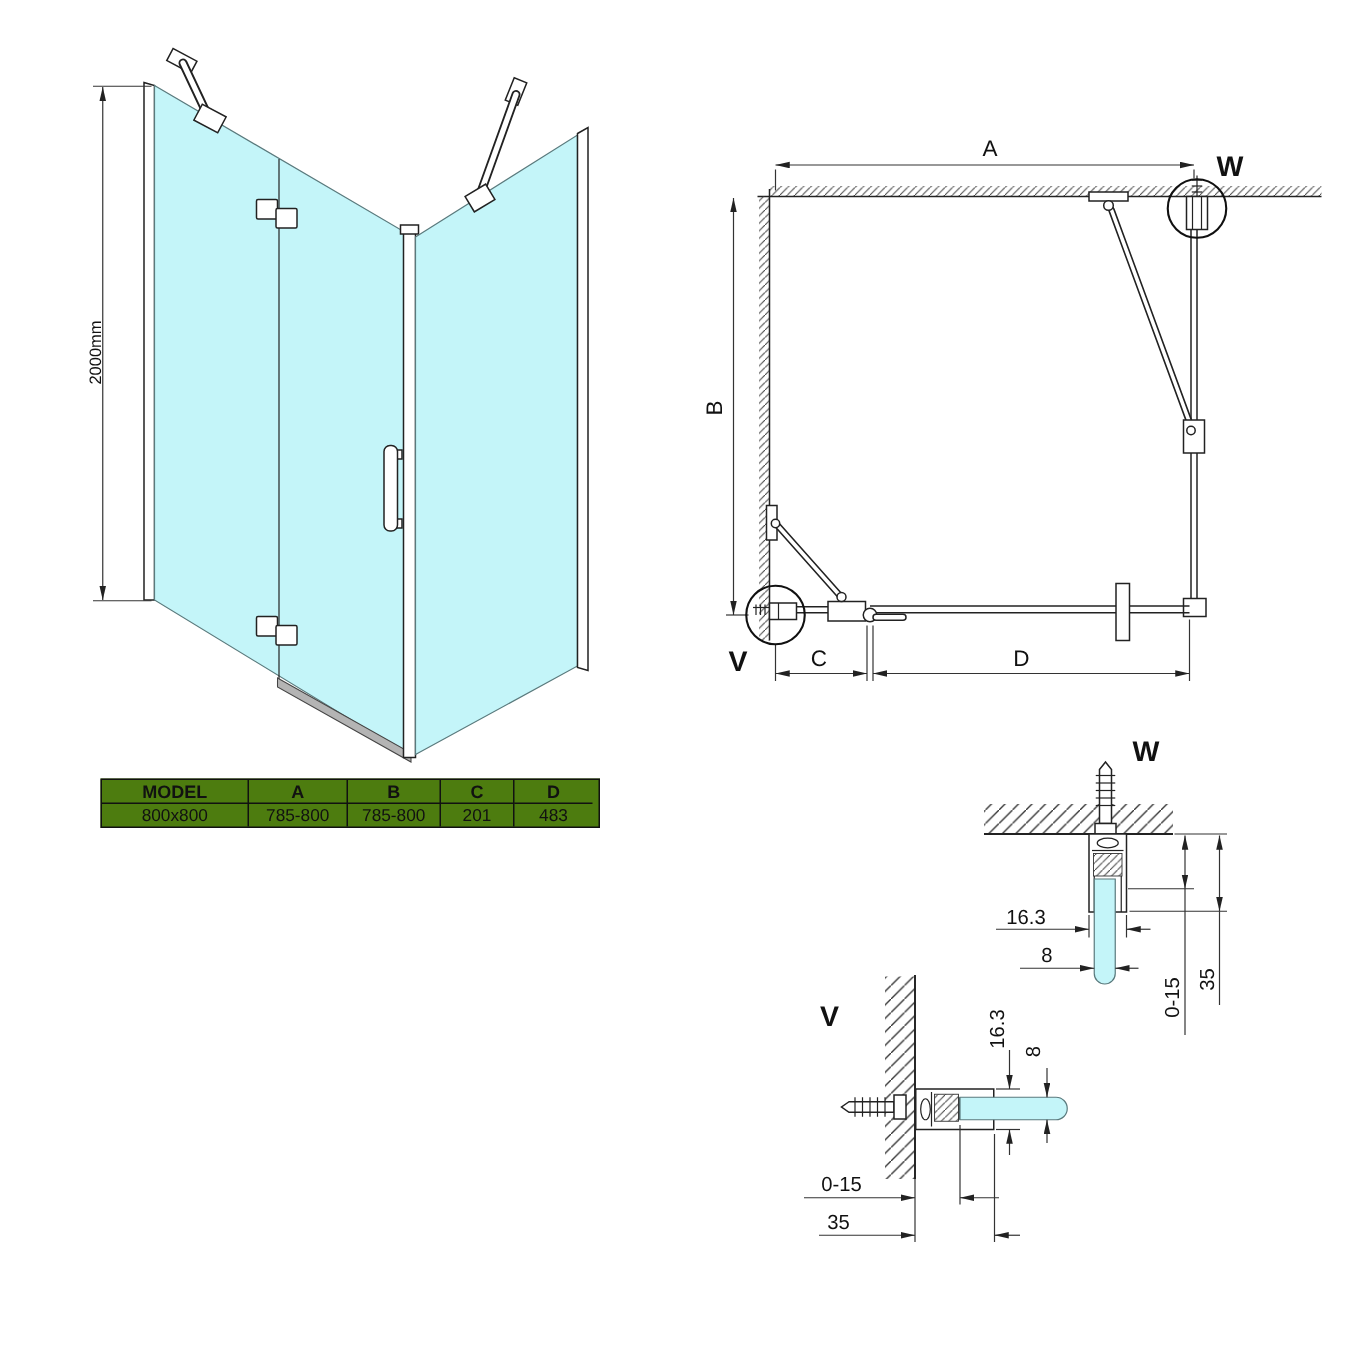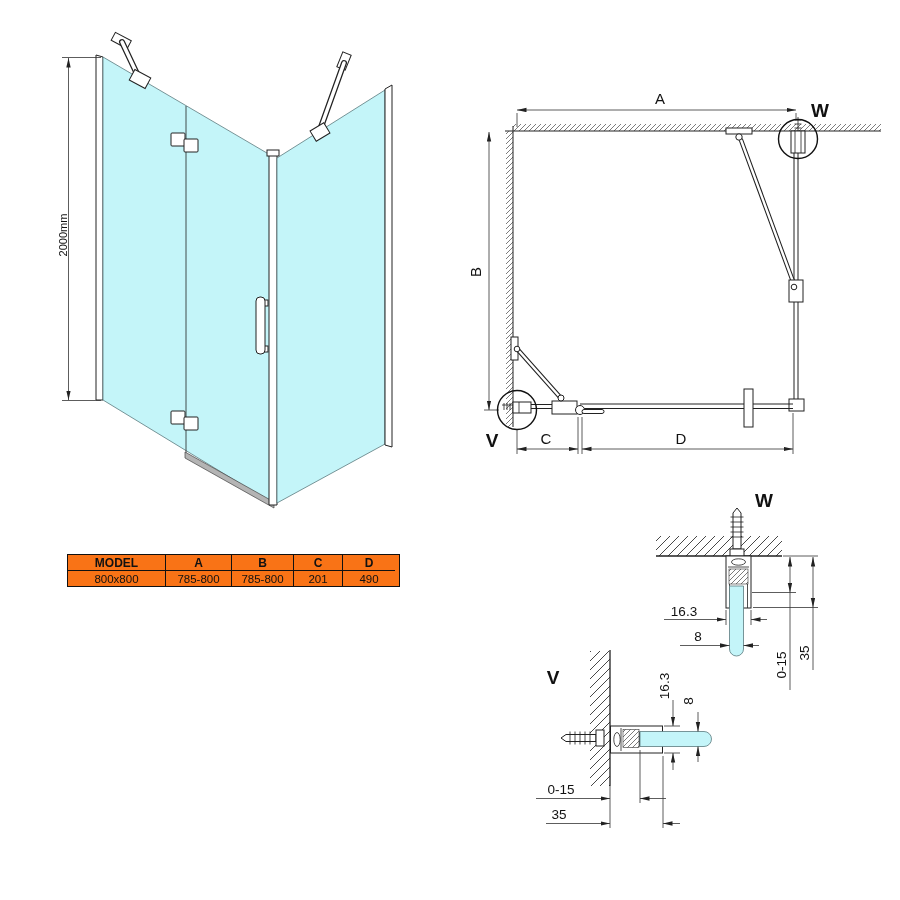--- a/index.html
+++ b/index.html
@@ -18,21 +18,21 @@
   .barI{stroke:#fff;stroke-width:3.5;stroke-linecap:round;fill:none;}
   .brO{stroke:var(--line);stroke-width:4.5;stroke-linecap:round;fill:none;}
   .brI{stroke:#fff;stroke-width:2.4;stroke-linecap:round;fill:none;}
   .dtxt{font-size:13.5px;fill:#111;}
   .ltxt{font-size:15px;fill:#111;}
   .btxt{font-size:19px;font-weight:bold;fill:#111;}
   .stxt{font-size:11px;fill:#111;}
   .mid{text-anchor:middle;}
   
   #spec{position:absolute;left:67px;top:519px;width:331px;border:1.3px solid #111;
-        display:grid;grid-template-columns:98px 66px 62px 49px 52px;background:#f97316;margin-top:35px;}
+        display:grid;grid-template-columns:98px 66px 62px 49px 52px;background:#4d7c0f;}
   #spec .c{border-right:1px solid #111;border-bottom:1px solid #111;height:15px;
            display:flex;align-items:center;justify-content:center;font-size:11.5px;color:#111;}
   #spec .c:nth-child(5n){border-right:none;}
   #spec .c.last{border-bottom:none;}
   #spec .h{font-weight:bold;font-size:12px;}
 </style>
 </head>
 <body>
 
 <div id="stage">
@@ -315,15 +315,15 @@
 <div id="spec">
   <div class="c h">MODEL</div>
   <div class="c h">A</div>
   <div class="c h">B</div>
   <div class="c h">C</div>
   <div class="c h">D</div>
   <div class="c last">800x800</div>
   <div class="c last">785-800</div>
   <div class="c last">785-800</div>
   <div class="c last">201</div>
-  <div class="c last">490</div>
+  <div class="c last">483</div>
 </div>
 </div>
 
 </body></html>

